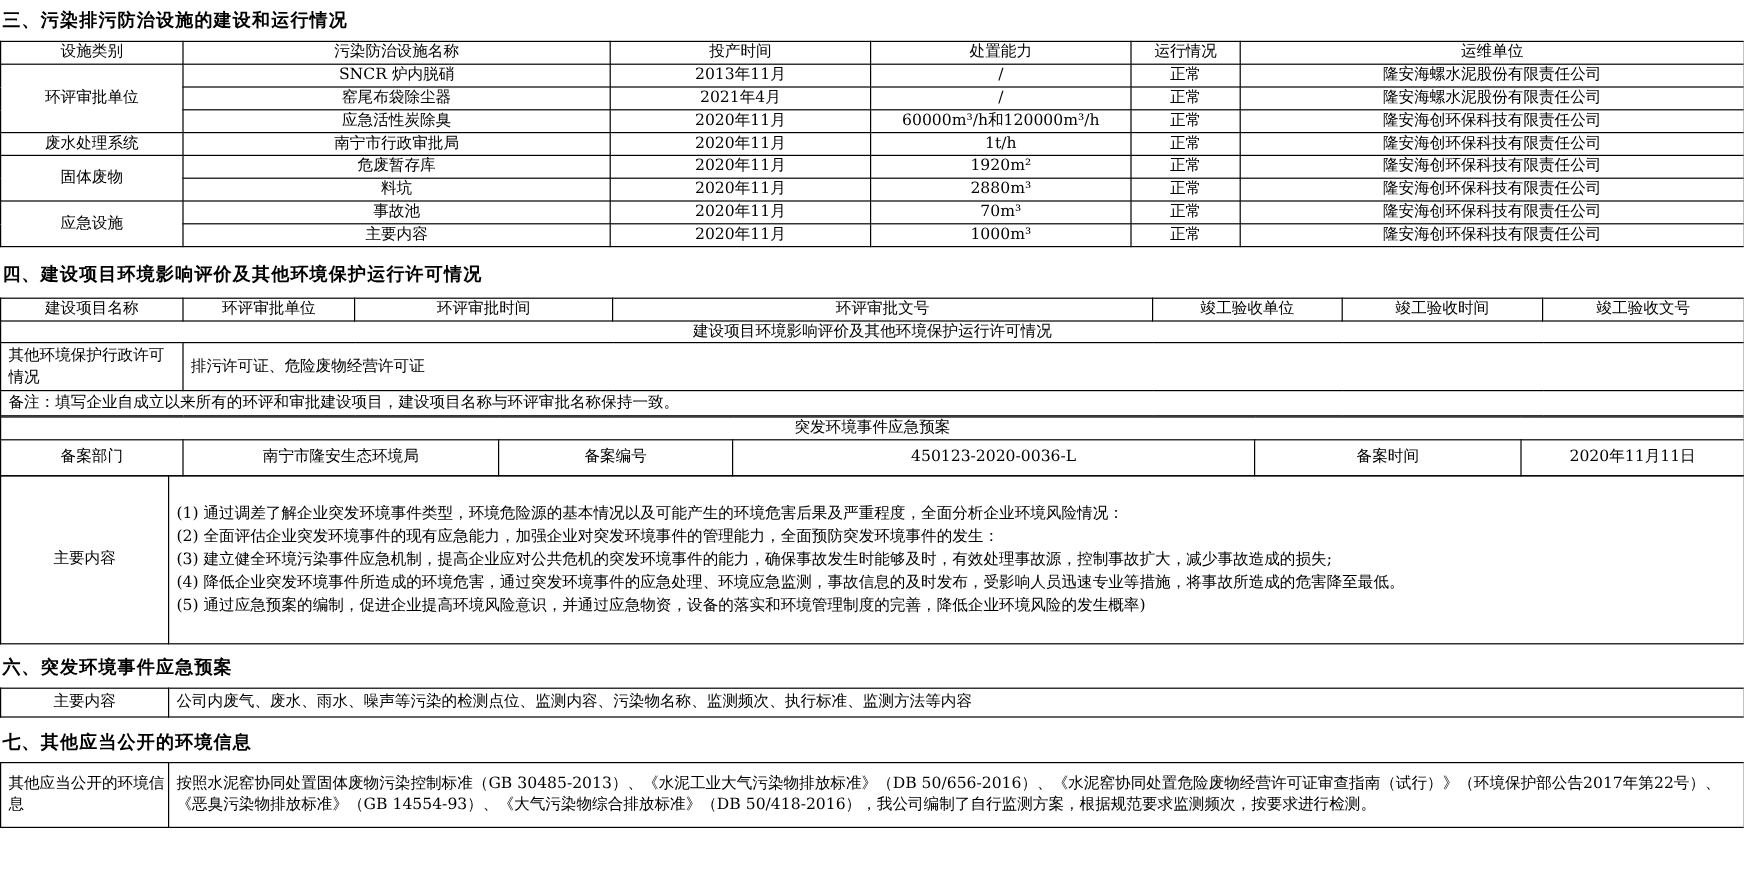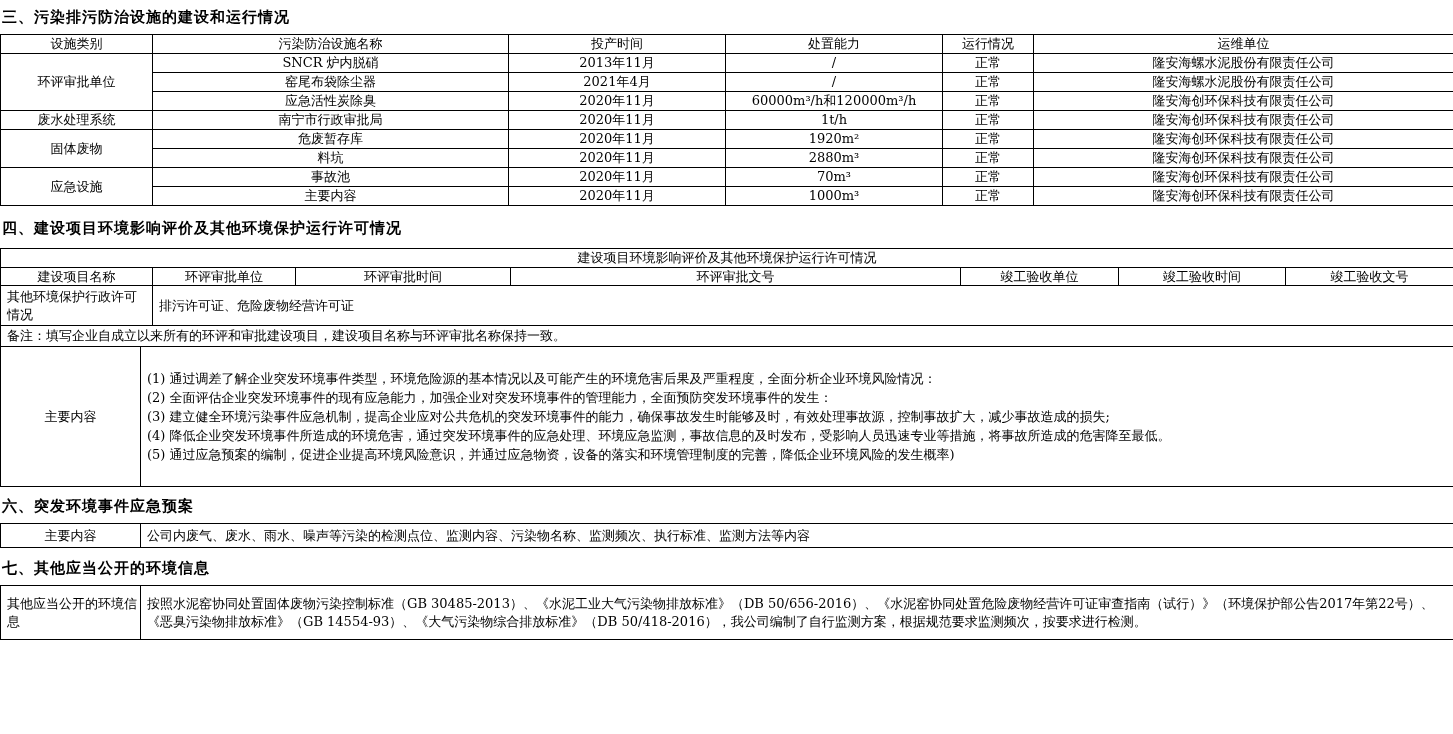--- a/index.html
+++ b/index.html
@@ -113,42 +113,65 @@
         <col style="width:152px">
         <col style="width:143px">
         <col style="width:215px">
         <col style="width:450px">
         <col style="width:158px">
         <col style="width:167px">
         <col style="width:168px">
       </colgroup>
     <tbody>
         <tr class="h17">
-      <td colspan="7">建设项目环境影响评价及其他环境保护运行许可情况</td>
-    </tr>
-    <tr class="h17">
       <td>建设项目名称</td>
       <td>环评审批单位</td>
       <td>环评审批时间</td>
       <td>环评审批文号</td>
       <td>竣工验收单位</td>
       <td>竣工验收时间</td>
       <td>竣工验收文号</td>
     </tr>
+    <tr class="h17">
+      <td colspan="7">建设项目环境影响评价及其他环境保护运行许可情况</td>
+    </tr>
     <tr style="height:40px;">
       <td class="left">其他环境保护行政许可情况</td>
       <td colspan="6" class="left">排污许可证、危险废物经营许可证</td>
     </tr>
     <tr style="height:21px;">
       <td colspan="7" class="left">备注：填写企业自成立以来所有的环评和审批建设项目，建设项目名称与环评审批名称保持一致。</td>
     </tr>
   </tbody>
     </table>
 
 
+  <table>
+    <colgroup>
+        <col style="width:152px">
+        <col style="width:263px">
+        <col style="width:195px">
+        <col style="width:435px">
+        <col style="width:222px">
+        <col style="width:186px">
+      </colgroup>
+    <tbody>
+        <tr class="h17">
+      <td colspan="6">突发环境事件应急预案</td>
+    </tr>
+    <tr style="height:30px;">
+      <td>备案部门</td>
+      <td>南宁市隆安生态环境局</td>
+      <td>备案编号</td>
+      <td>450123-2020-0036-L</td>
+      <td>备案时间</td>
+      <td>2020年11月11日</td>
+    </tr>
+  </tbody>
+    </table>
 
   <table class="stack">
     <colgroup>
         <col style="width:140px">
         <col style="width:1313px">
       </colgroup>
     <tbody>
         <tr style="height:140px;">
       <td>主要内容</td>
       <td class="content-cell">

